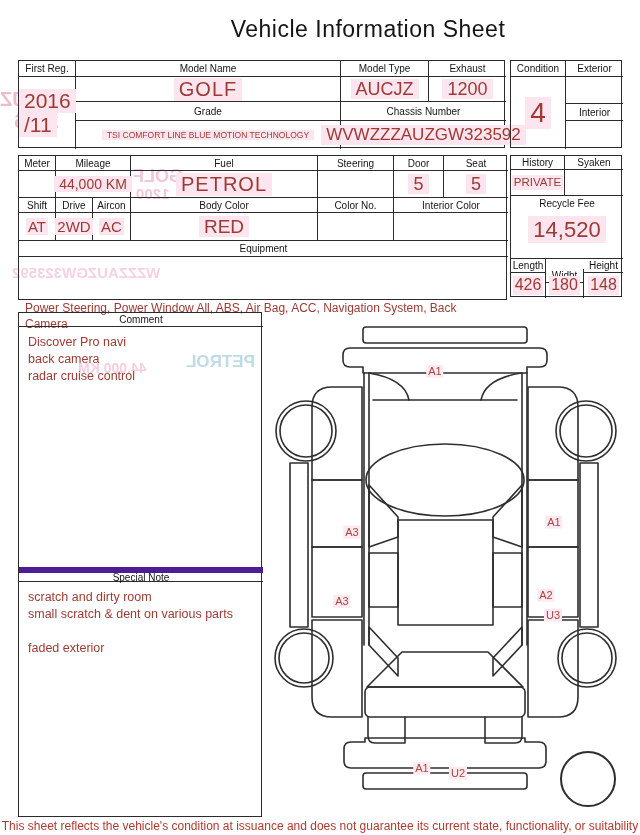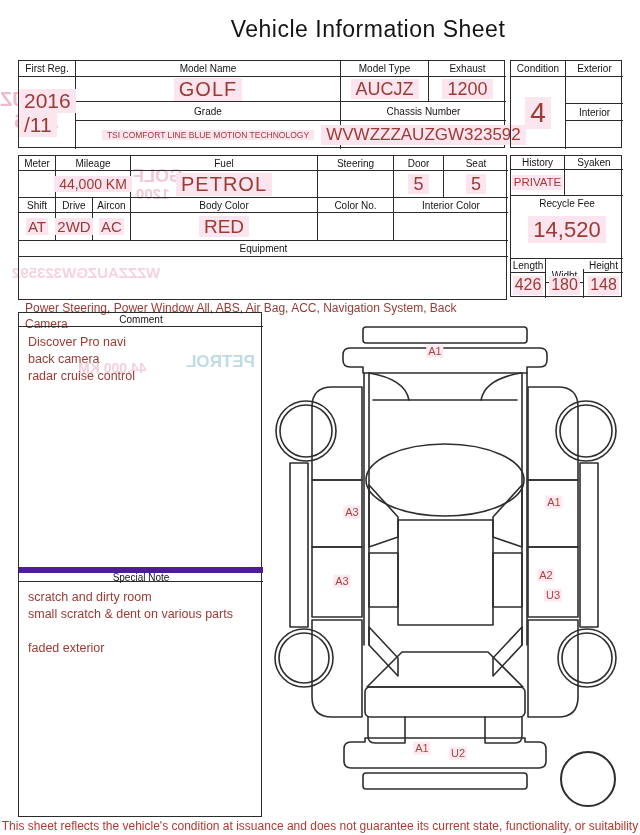--- a/index.html
+++ b/index.html
@@ -14,21 +14,21 @@
   .val{color:#9c3a33;}
   .br{border-right:1px solid #2b2b2b;}
   .bb{border-bottom:1px solid #2b2b2b;}
   .bt{border-top:6px solid #4c1d95;}
   .hl{background:#fce5ef;padding:1px 5px;line-height:1.05;}
   .left{justify-content:flex-start;}
   .textblock{position:absolute;box-sizing:border-box;color:#9c3a33;}
   .ghost{position:absolute;transform:scaleX(-1);font-weight:bold;
          pointer-events:none;filter:blur(.4px);z-index:0;}
   .dlabel{position:absolute;transform:translate(-50%,-50%);font-size:11px;
-          color:#a8453c;background:#fde9f1;padding:0 2px;line-height:1.15;}
+          color:#a8453c;background:#fde9f1;padding:0 2px;line-height:1.15;margin-top:20px;}
   .footer{position:absolute;top:819px;left:0;width:100%;text-align:center;
           font-size:12px;color:#b03a30;}
   svg{display:block;}
 </style>
 </head>
 <body>
 
 <div class="sheet">
 
   <span class="ghost" style="left:0px;top:88px;font-size:20px;color:#edbccb;">AUCJZ</span>

